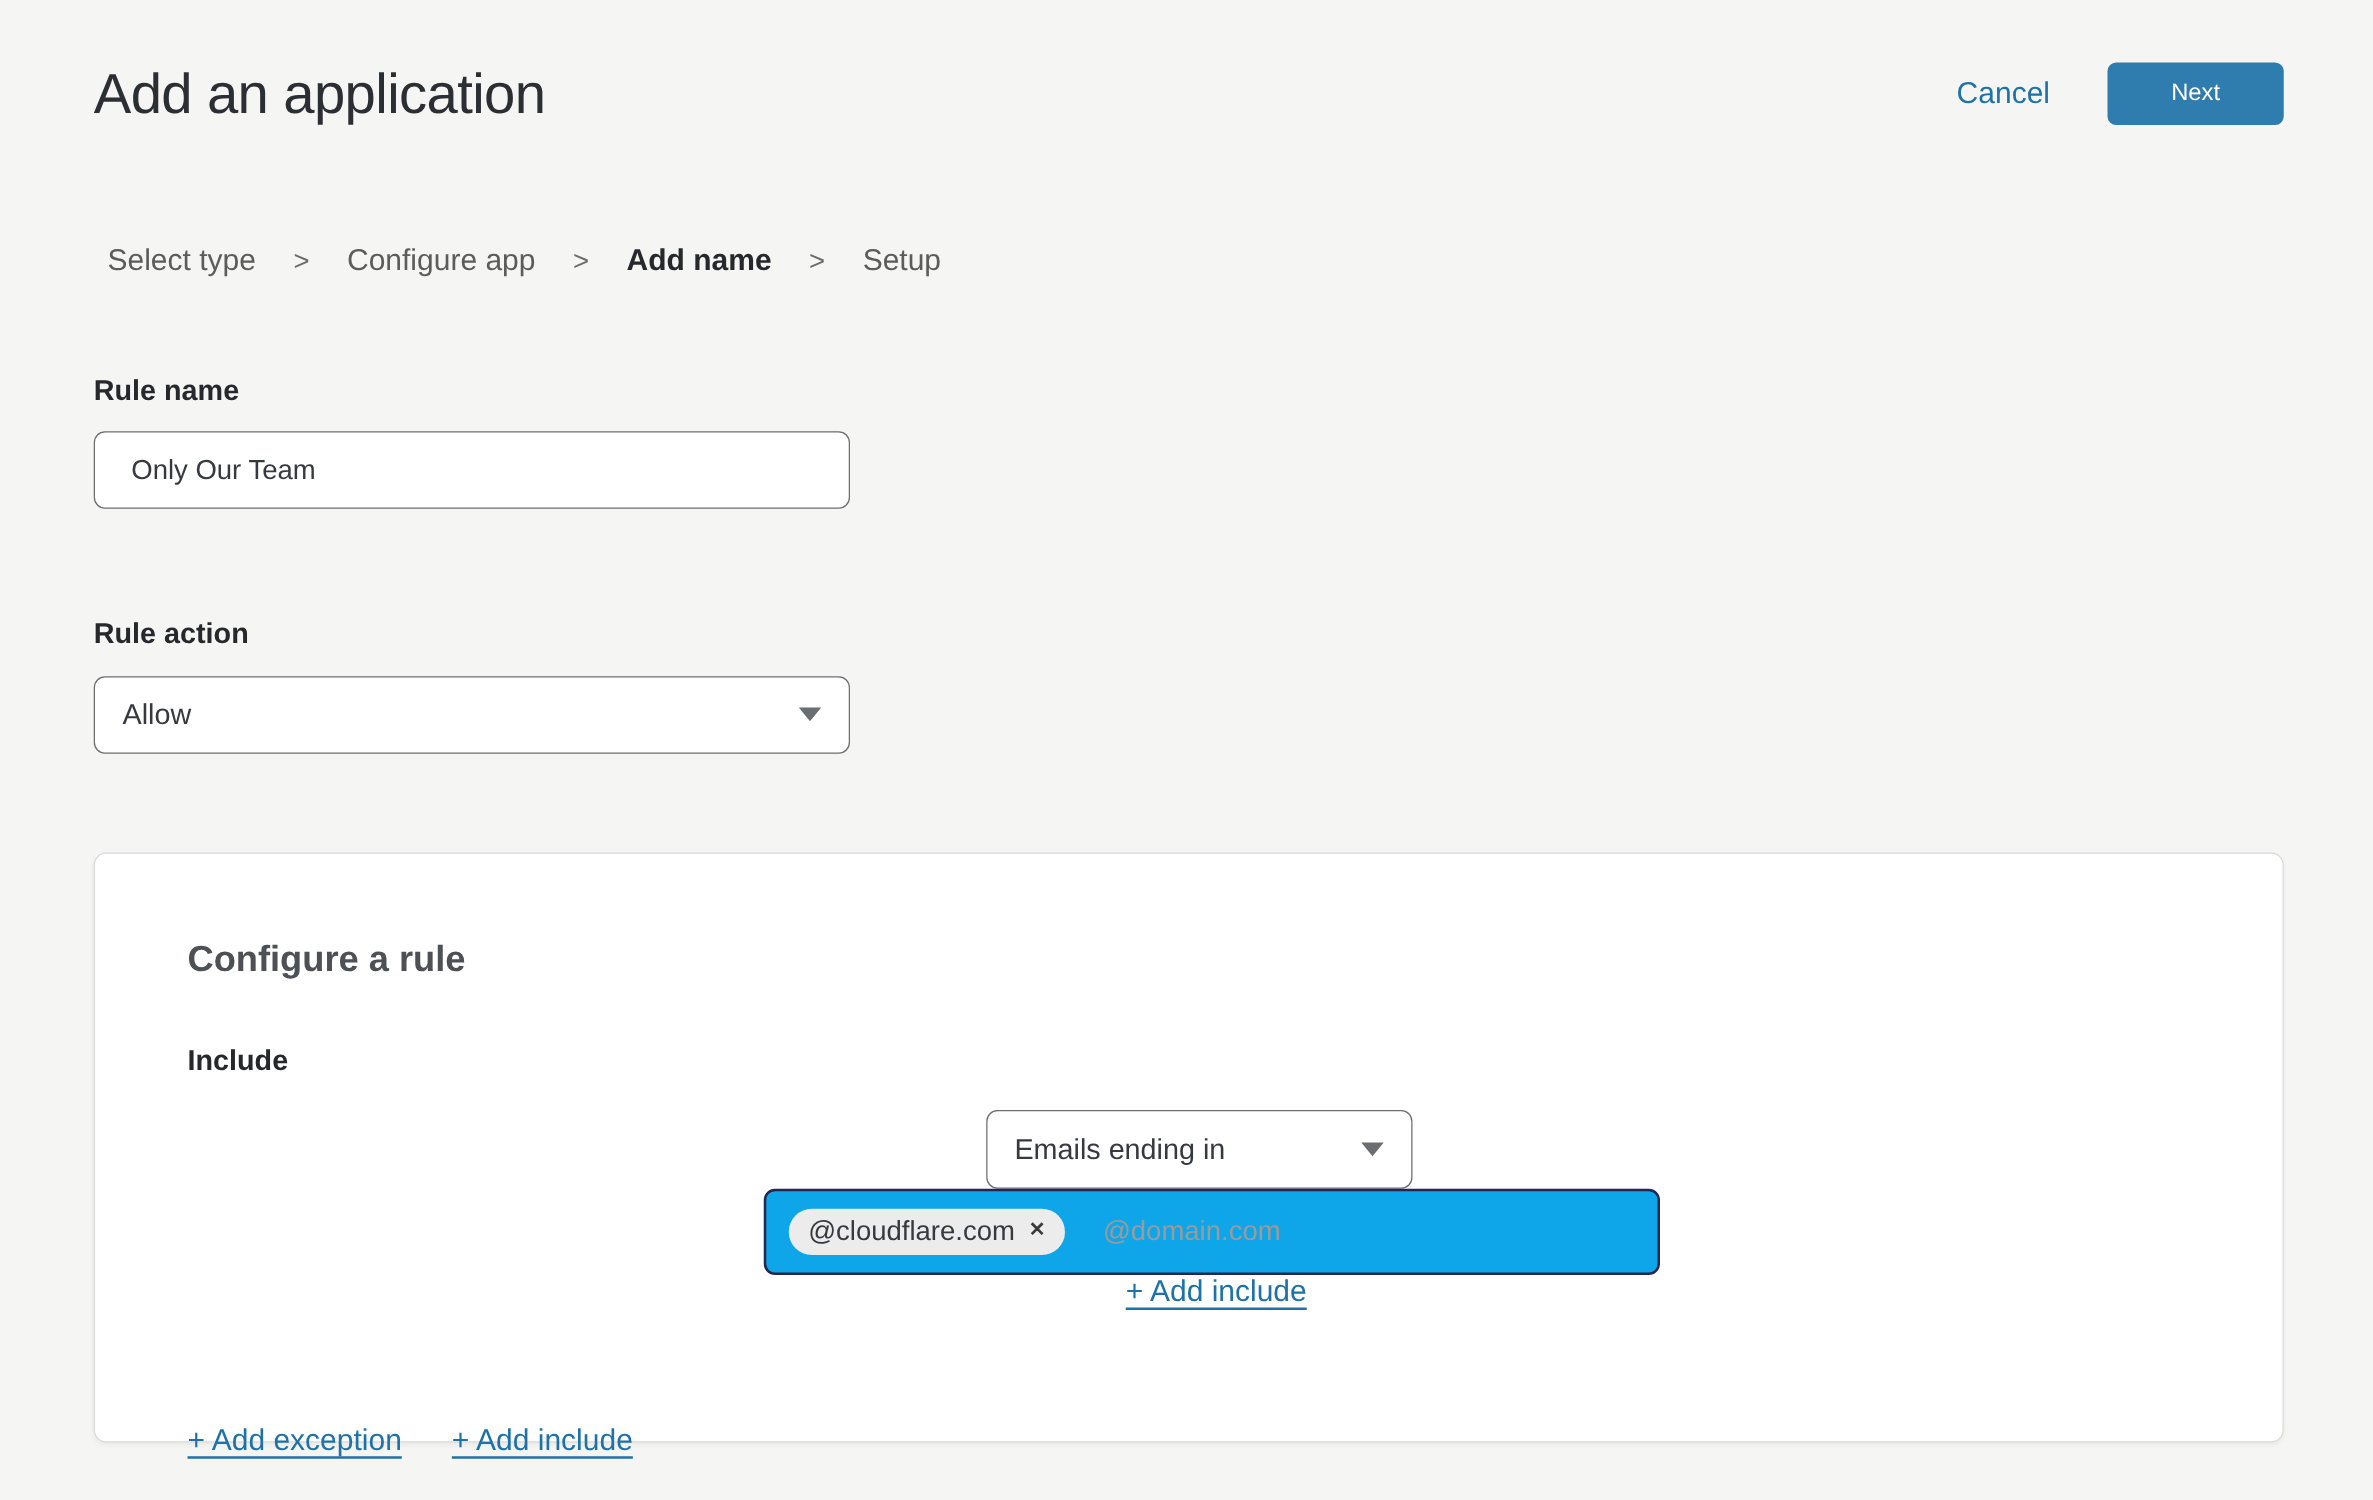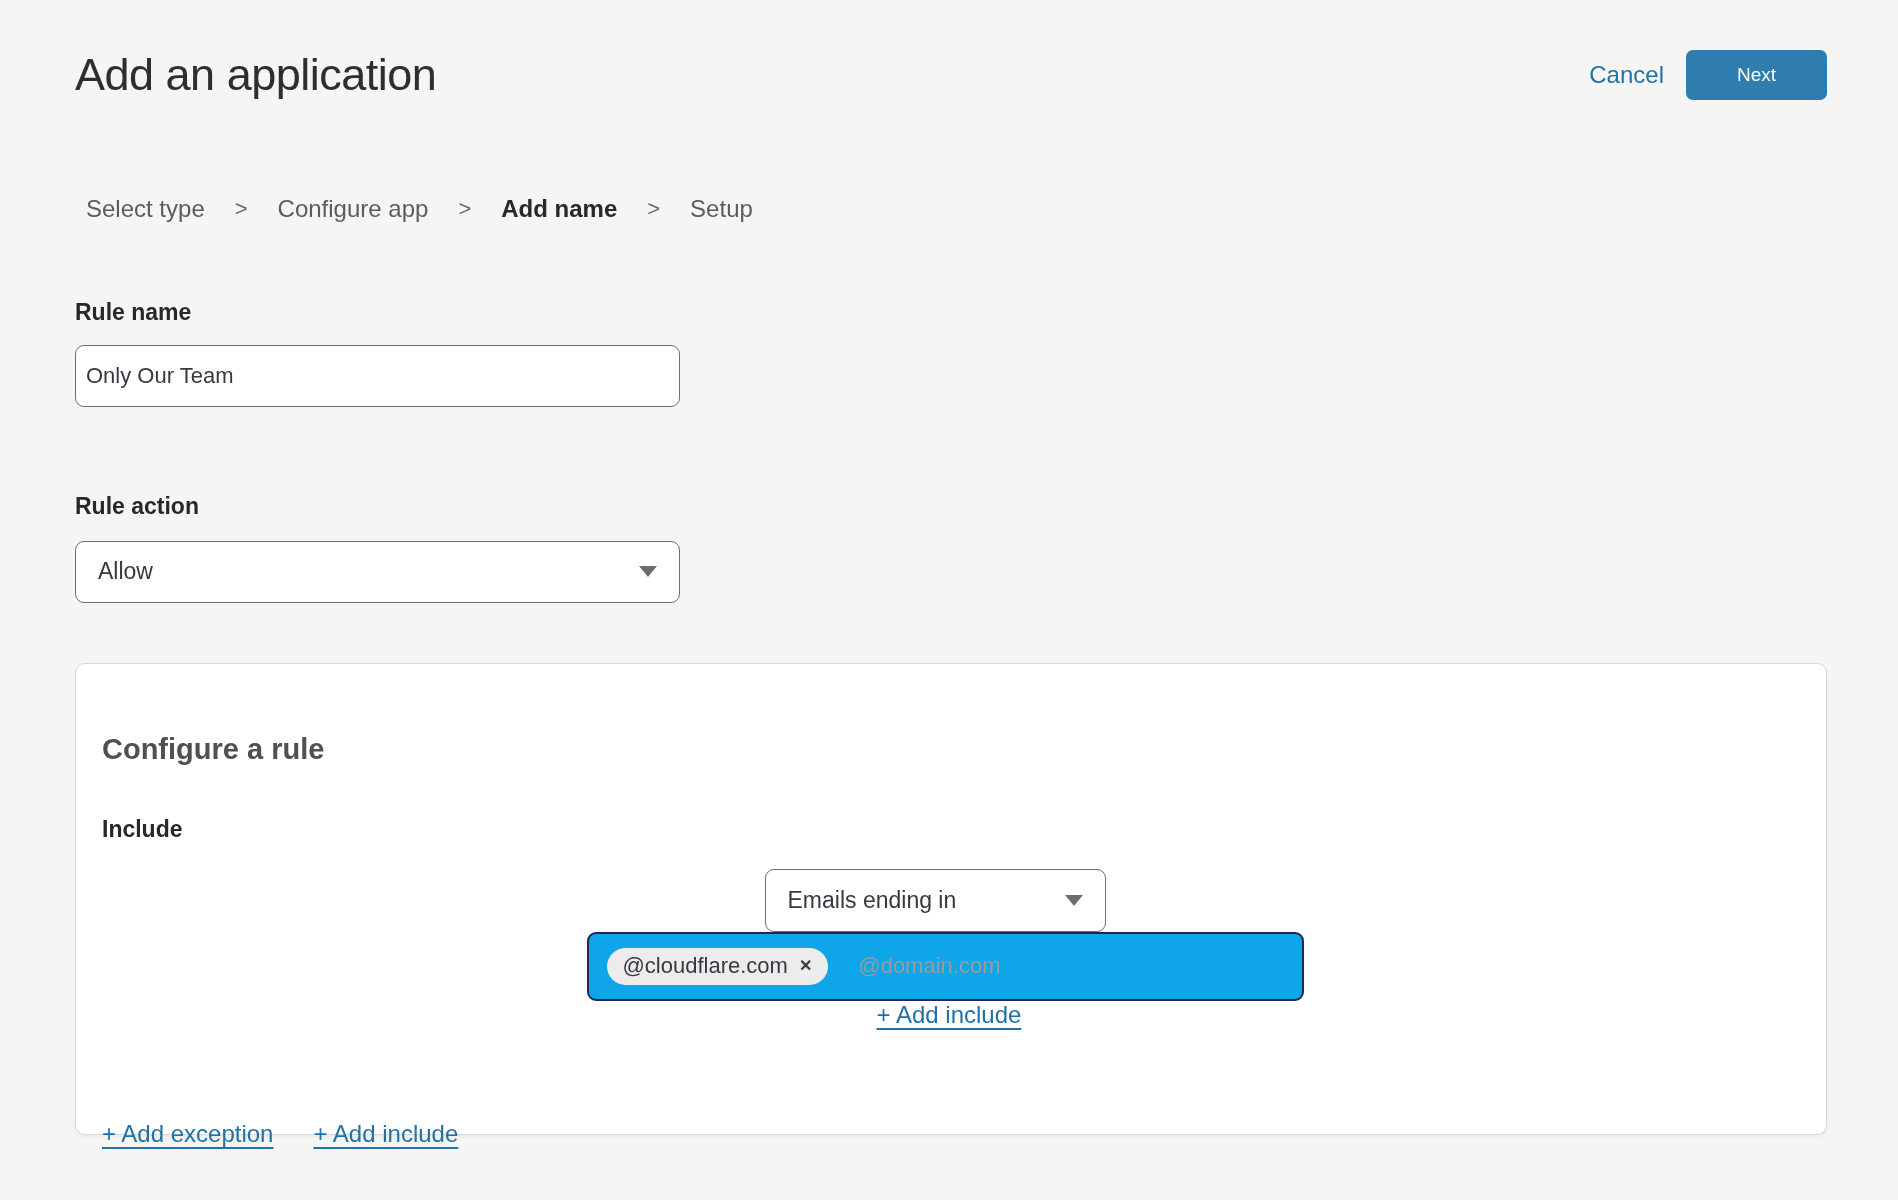--- a/index.html
+++ b/index.html
@@ -18,21 +18,21 @@
     color:var(--text-dark);
   }
   .page{width:100%;height:100%;padding:48px 71px 0 75px;}
 
   
   .header{display:flex;align-items:center;justify-content:space-between;}
   .page-title{
     font-size:45px;font-weight:400;line-height:1.2;margin:0;
     color:var(--text-dark);letter-spacing:-0.5px;
   }
-  .header-actions{display:flex;align-items:center;gap:22px;}
+  .header-actions{display:flex;align-items:center;gap:46px;}
   .cancel-link{
     font-size:24px;color:var(--link);text-decoration:none;cursor:pointer;
   }
   .next-button{
     width:141px;height:50px;border:none;border-radius:7px;
     background:var(--accent);color:#ffffff;font-size:19px;
     font-family:"Liberation Sans", sans-serif;cursor:pointer;
   }
 
   
@@ -45,42 +45,42 @@
   .breadcrumb .sep{color:#6b6b6b;font-size:22px;}
 
   
   .field-label{
     font-size:23px;font-weight:700;color:var(--label);line-height:1.15;
   }
   .rule-name-label{margin-top:76px;}
   .text-input{
     display:block;margin-top:20px;width:605px;height:62px;
     border:1.5px solid var(--input-border);border-radius:9px;
-    background:#fff;padding:0 10px;font-size:22px;color:var(--input-text);
+    background:#fff;padding:0 29px;font-size:22px;color:var(--input-text);
     font-family:"Liberation Sans", sans-serif;outline:none;
   }
   .rule-action-label{margin-top:86px;}
   .select-box{
     margin-top:21px;width:605px;height:62px;
     border:1.5px solid var(--input-border);border-radius:9px;background:#fff;
     display:flex;align-items:center;justify-content:space-between;
     padding:0 22px;font-size:23px;color:var(--input-text);cursor:pointer;
   }
   .caret{
     width:0;height:0;border-left:9px solid transparent;
     border-right:9px solid transparent;border-top:11px solid #6b6e71;
     flex:none;
   }
 
   
   .rule-card{
-    margin-top:60px;width:1752px;height:472px;
+    margin-top:79px;width:1752px;height:472px;
     background:var(--card-bg);border:1px solid var(--card-border);
     border-radius:10px;box-shadow:0 2px 4px rgba(0,0,0,0.05);
-    padding:69px 58px 0 26px;
+    padding:69px 58px 0 74px;
   }
   .card-title{
     margin:0;font-size:29px;font-weight:700;color:var(--heading);line-height:1.15;
   }
   .include-label{margin-top:50px;}
   .include-row{display:flex;align-items:center;margin-top:26px;flex-direction:column;}
   .include-select{
     width:341px;height:63px;margin-top:0;flex:none;
   }
   .tag-input{

